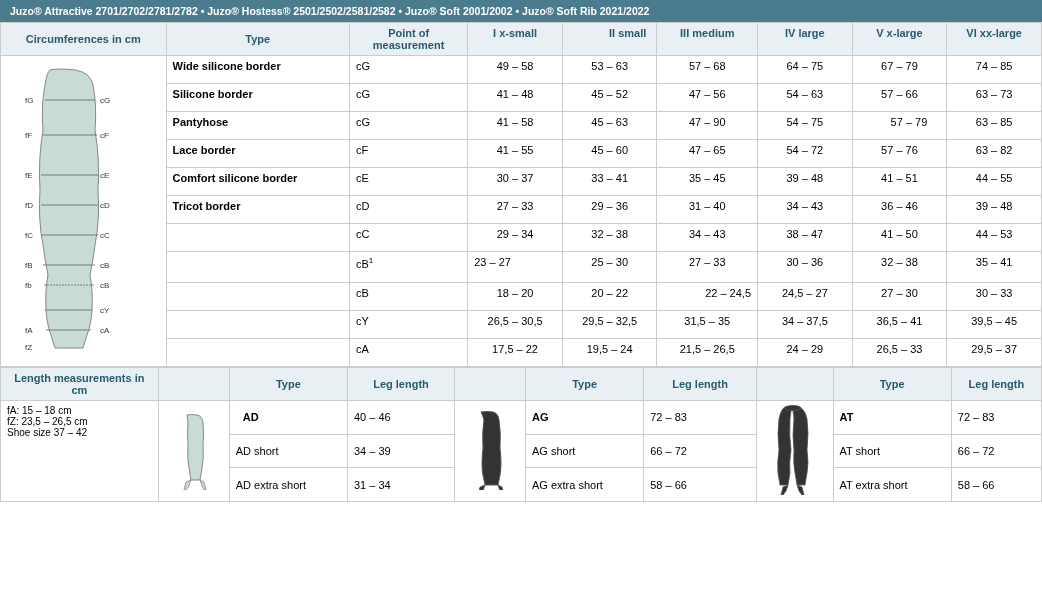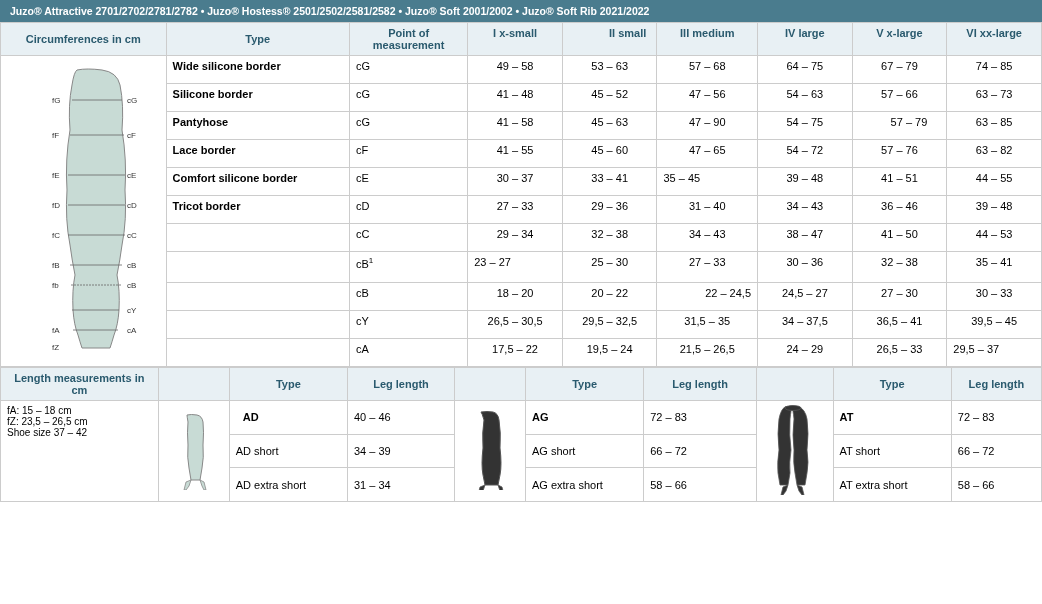--- a/index.html
+++ b/index.html
@@ -81,21 +81,21 @@
       <th style="width:80px;text-align:center;">
         <span style="font-weight:bold;color:#2a5a6e;"><span class="col-header-num">V</span> x-large</span>
       </th>
       <th style="width:80px;text-align:center;">
         <span style="font-weight:bold;color:#2a5a6e;"><span class="col-header-num">VI</span> xx-large</span>
       </th>
     </tr>
   </thead>
   <tbody id="circ-tbody">
   <tr>
-        <td rowspan="11" style="text-align: right; vertical-align: middle; padding: 4px;">
+        <td rowspan="11" style="text-align: left; vertical-align: middle; padding: 4px;">
       <svg class="leg-svg" viewBox="0 0 130 300" xmlns="http://www.w3.org/2000/svg">
 
         <path d="M45,10 Q55,8 70,10 Q85,12 88,25 Q92,45 90,70 Q95,100 93,130 Q95,160 90,185 Q88,200 85,215 Q88,230 87,250 Q86,265 82,275 Q80,282 78,288 L50,288 Q48,282 46,275 Q42,265 41,250 Q40,230 43,215 Q40,200 38,185 Q33,160 35,130 Q33,100 38,70 Q36,45 40,25 Q42,12 45,10 Z" fill="#c8dbd5" stroke="#888" stroke-width="1"></path>
 
         <line x1="40" y1="40" x2="90" y2="40" stroke="#666" stroke-width="0.8"></line>
         <text x="20" y="43" font-size="8" fill="#333">fG</text>
         <text x="95" y="43" font-size="8" fill="#333">cG</text>
 
         <line x1="38" y1="75" x2="92" y2="75" stroke="#666" stroke-width="0.8"></line>
         <text x="20" y="78" font-size="8" fill="#333">fF</text>
@@ -167,21 +167,21 @@
         <td style="text-align: center;">47 – 65</td>
         <td style="text-align: center;">54 – 72</td>
         <td style="text-align: center;">57 – 76</td>
         <td style="text-align: center;">63 – 82</td>
       </tr>
       <tr>
         <td style="font-weight: bold;">Comfort silicone border</td>
         <td>cE</td>
         <td style="text-align: center;">30 – 37</td>
         <td style="text-align: center;">33 – 41</td>
-        <td style="text-align: left; margin-top: 39px;">35 – 45</td>
+        <td style="text-align: center; margin-top: 39px;">35 – 45</td>
         <td style="text-align: center;">39 – 48</td>
         <td style="text-align: center;">41 – 51</td>
         <td style="text-align: center;">44 – 55</td>
       </tr>
       <tr>
         <td style="font-weight: bold;">Tricot border</td>
         <td>cD</td>
         <td style="text-align: center;">27 – 33</td>
         <td style="text-align: center;">29 – 36</td>
         <td style="text-align: center;">31 – 40</td>
@@ -230,21 +230,21 @@
         <td style="text-align: center;">39,5 – 45</td>
       </tr>
       <tr>
         <td style="font-weight: normal;"></td>
         <td>cA</td>
         <td style="text-align: center;">17,5 – 22</td>
         <td style="text-align: center;">19,5 – 24</td>
         <td style="text-align: center;">21,5 – 26,5</td>
         <td style="text-align: center;">24 – 29</td>
         <td style="text-align: center;">26,5 – 33</td>
-        <td style="text-align: left;">29,5 – 37</td>
+        <td style="text-align: center;">29,5 – 37</td>
       </tr>
     </tbody>
 </table>
 
 <table class="length-section" style="margin-top:0;">
   <thead>
     <tr>
       <th style="width:140px;">
         <span>Length measurements in cm</span>
       </th>

